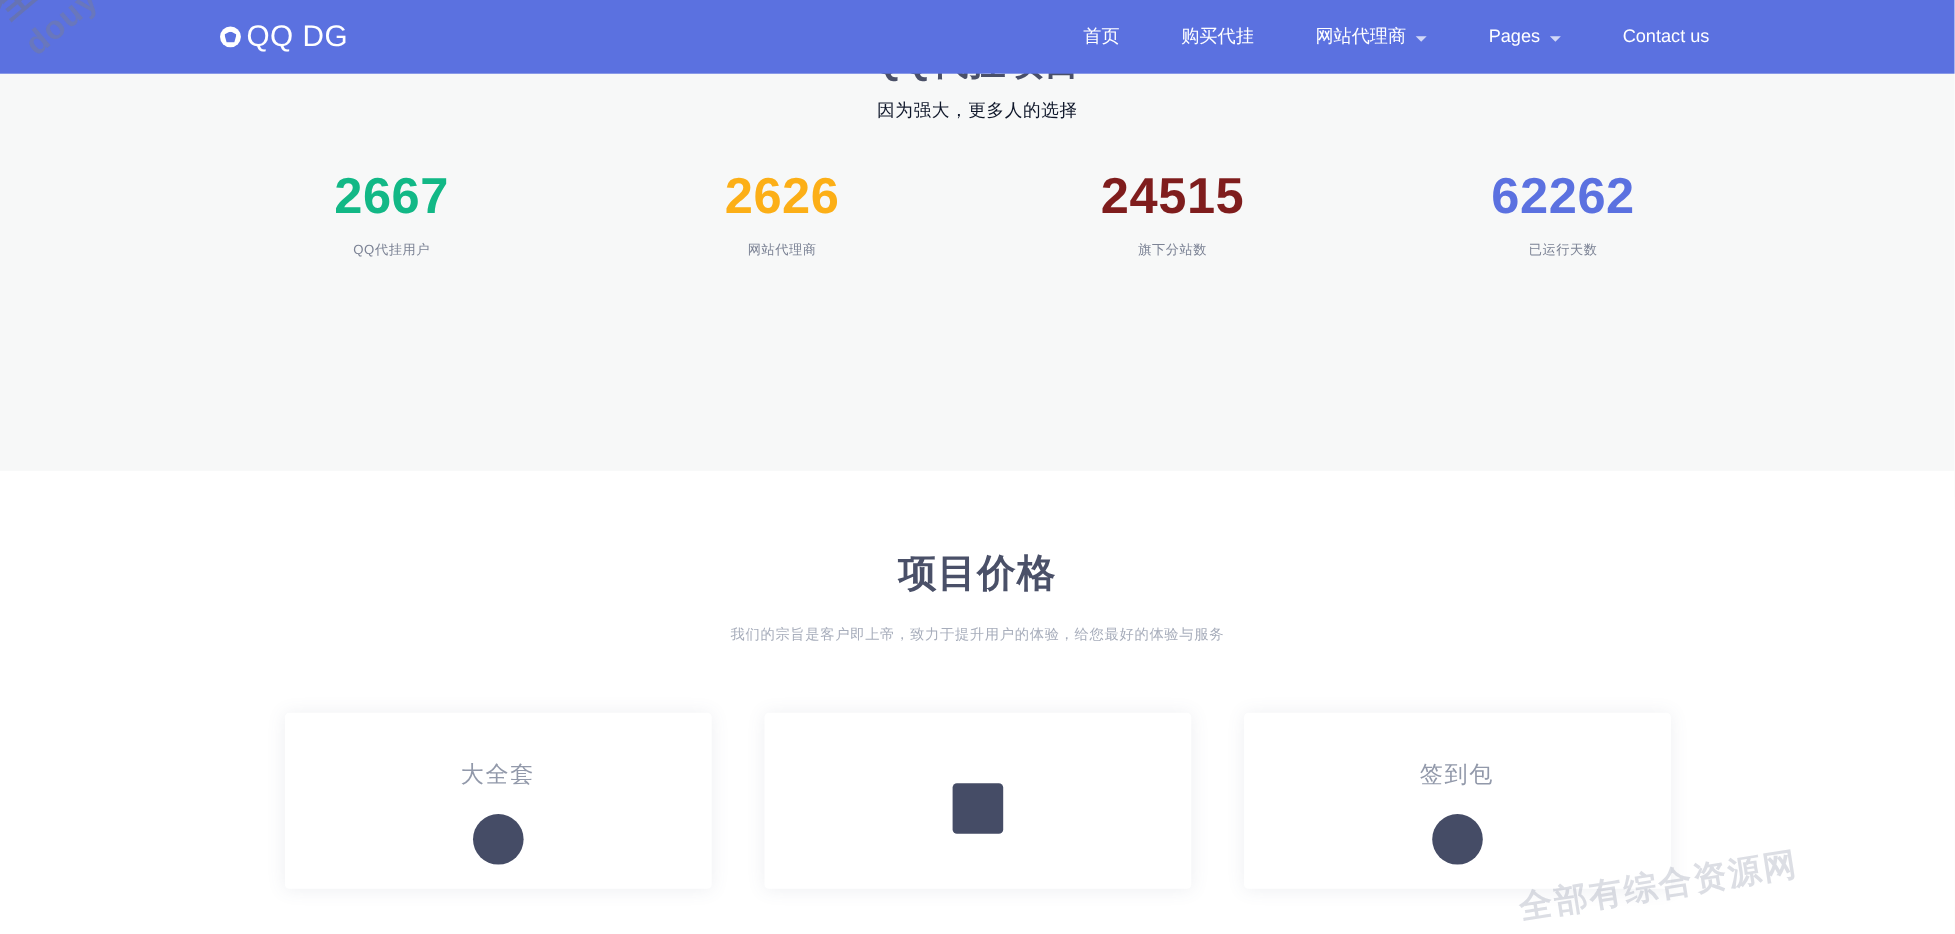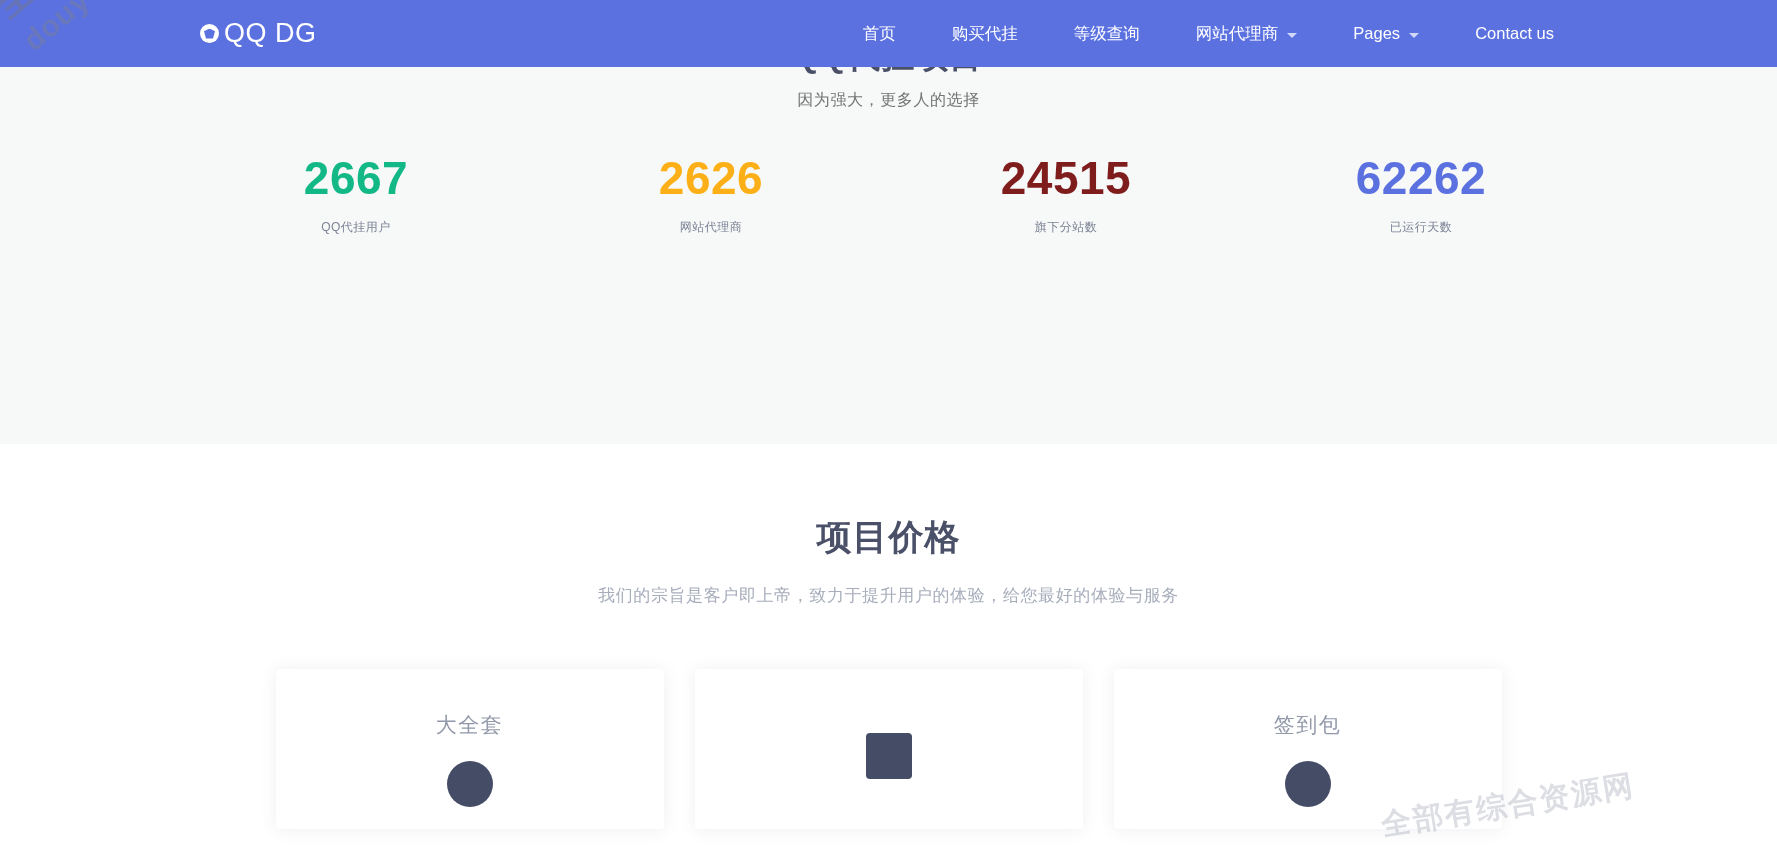--- a/index.html
+++ b/index.html
@@ -60,51 +60,51 @@
     background:#f7f8f8;
     z-index:1;
   }
   .stats-head{ text-align:center; padding-top:36px; }
   .stats-title{
     font-size:33px; font-weight:700; color:#4a5068;
     letter-spacing:1px; line-height:1.2;
   }
   .stats-sub{
     margin-top:14px;
-    font-size:16px; color:#737373; letter-spacing:.6px;
+    font-size:16px; color:#0f172a; letter-spacing:.6px;
   }
   .stats-row{
     display:flex; justify-content:center;
     margin-top:42px;
   }
   .stat-cell{ width:355px; text-align:center; }
   .stat-num{
     font-size:46px; font-weight:700; line-height:1.1;
     letter-spacing:.5px;
   }
   .stat-label{
     margin-top:16px;
     font-size:12px; color:#7b8294; letter-spacing:.5px;
   }
 
   
   .pricing-section{
-    position:absolute; top:444px; left:0; width:1777px; height:397px;
+    position:absolute; top:428px; left:0; width:1777px; height:397px;
     background:#ffffff; z-index:1;
   }
   .pricing-head{ text-align:center; padding-top:70px; }
   .pricing-title{
     font-size:35px; font-weight:700; color:#4a5068; letter-spacing:1px;
   }
   .pricing-sub{
     margin-top:23px;
-    font-size:17px; color:#a7adbb; letter-spacing:.6px;
+    font-size:13px; color:#a7adbb; letter-spacing:.6px;
   }
   .cards-row{
-    display:flex; justify-content:center; gap:31px;
+    display:flex; justify-content:center; gap:48px;
     margin-top:62px;
   }
   .price-card{
     width:388px; height:160px;
     background:#ffffff;
     border-radius:4px;
     box-shadow:0 1px 16px rgba(90,100,130,.10);
     padding-top:42px;
     text-align:center;
     position:relative;
@@ -198,23 +198,20 @@
     <span class="brand-text">QQ DG</span>
   </div>
   <nav class="main-nav">
     <div class="nav-item">
       <span>首页</span>
     </div>
     <div class="nav-item">
       <span>购买代挂</span>
     </div>
     <div class="nav-item">
-      <span>等级查询</span>
-    </div>
-    <div class="nav-item">
       <span>网站代理商</span>
       <span class="caret"></span>
     </div>
     <div class="nav-item">
       <span>Pages</span>
       <span class="caret"></span>
     </div>
     <div class="nav-item">
       <span>Contact us</span>
     </div>

